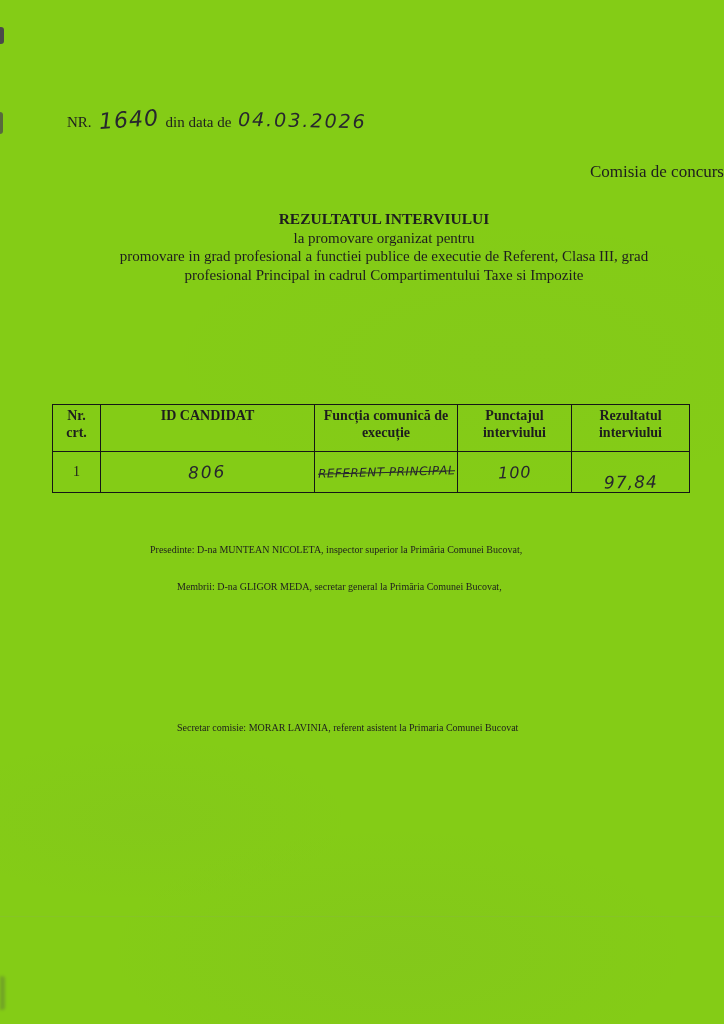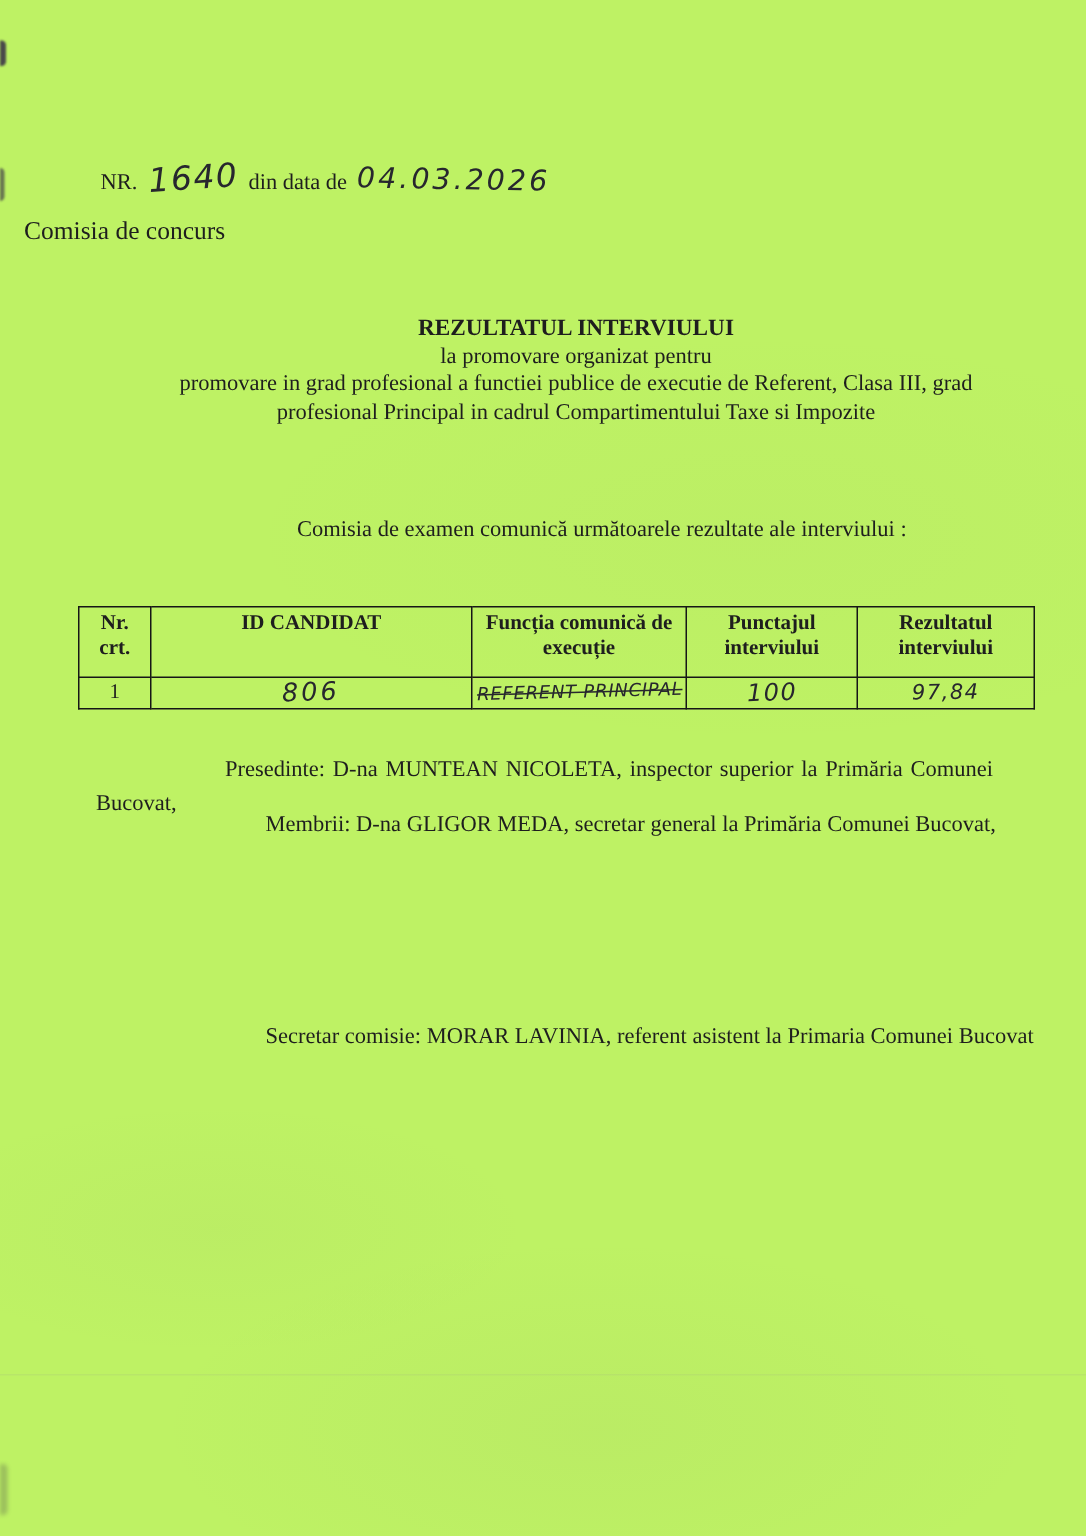--- a/index.html
+++ b/index.html
@@ -1,20 +1,20 @@
 <!DOCTYPE html>
 <html><head>
 <meta charset="utf-8">
 <style>
   html,body{margin:0;padding:0;background:#e8e8e8;}
   .page{
     position:relative;
     width:724px;height:1024px;
     margin:0 auto;
-    background:#bef264;
+    background:#84cc16;
     overflow:hidden;
     font-family:"Liberation Serif","DejaVu Serif",serif;
     color:#1e1e1e;
   }
   
   .paper-noise{
     position:absolute;inset:0;pointer-events:none;
     background:
       radial-gradient(420px 180px at 55% 93%, rgba(120,120,115,0.05), rgba(0,0,0,0) 70%),
       radial-gradient(300px 120px at 20% 80%, rgba(120,120,115,0.04), rgba(0,0,0,0) 70%),
@@ -36,22 +36,22 @@
   .nr-line{
     position:absolute;top:109px;left:67px;
     font-size:15px;
     display:flex;align-items:baseline;gap:7px;
     white-space:nowrap;
   }
   .nr-line .hand-number{font-size:22px;letter-spacing:1px;transform:rotate(-4deg);margin-top:-4px;}
   .nr-line .hand-date{font-size:19px;letter-spacing:2px;transform:rotate(1deg);}
 
   .committee-title{
-    position:absolute;top:144px;left:0;width:724px;
-    text-align:left;padding-left:16px;box-sizing:border-box;
+    position:absolute;top:162px;left:0;width:724px;
+    text-align:right;padding-left:16px;box-sizing:border-box;
     font-size:17px;
   }
 
   .heading-block{
     position:absolute;top:210px;left:0;width:724px;
     text-align:center;padding-left:44px;box-sizing:border-box;
     font-size:15px;line-height:18.5px;
   }
   .heading-block .title{font-weight:bold;font-size:15.5px;}
 
@@ -79,23 +79,23 @@
     white-space:nowrap;
   }
   .hand-id{font-size:17px;transform:rotate(-2deg);letter-spacing:2px;}
   .hand-functie{
     font-size:12px;transform:rotate(-1.5deg);
     text-decoration:line-through;
     text-decoration-thickness:1px;
     letter-spacing:0.5px;
   }
   .hand-punctaj{font-size:16px;transform:rotate(-2deg);letter-spacing:1px;}
-  .hand-rezultat{font-size:14px;transform:rotate(-1deg);letter-spacing:1px;}
+  .hand-rezultat{font-size:17px;transform:rotate(-1deg);letter-spacing:1px;margin-top:20px;}
 
-  .para{position:absolute;font-size:15px;line-height:23px;}
+  .para{position:absolute;font-size:10px;line-height:23px;margin-top:36px;}
   .p-president{top:502px;left:64px;width:598px;text-align:justify;text-indent:86px;}
   .p-member1{top:539px;left:177px;white-space:nowrap;}
   .p-member2{top:611px;left:155px;width:524px;text-align:justify;text-indent:88px;}
   .p-secretary{top:680px;left:177px;white-space:nowrap;}
 </style>
 </head>
 <body>
 
 <div class="page">
   <div class="paper-noise"></div>
@@ -113,21 +113,20 @@
 
   <div class="committee-title">Comisia de concurs</div>
 
   <div class="heading-block">
     <div class="title">REZULTATUL INTERVIULUI</div>
     <div>la promovare organizat pentru</div>
     <div>promovare in grad profesional a functiei publice de executie de Referent, Clasa III, grad</div>
     <div>profesional Principal in cadrul Compartimentului Taxe si Impozite</div>
   </div>
 
-  <div class="intro-line">Comisia de examen comunică următoarele rezultate ale interviului :</div>
 
   <table class="results">
     <colgroup>
       <col style="width:48px">
       <col style="width:214px">
       <col style="width:143px">
       <col style="width:114px">
       <col style="width:118px">
     </colgroup>
     <thead>

